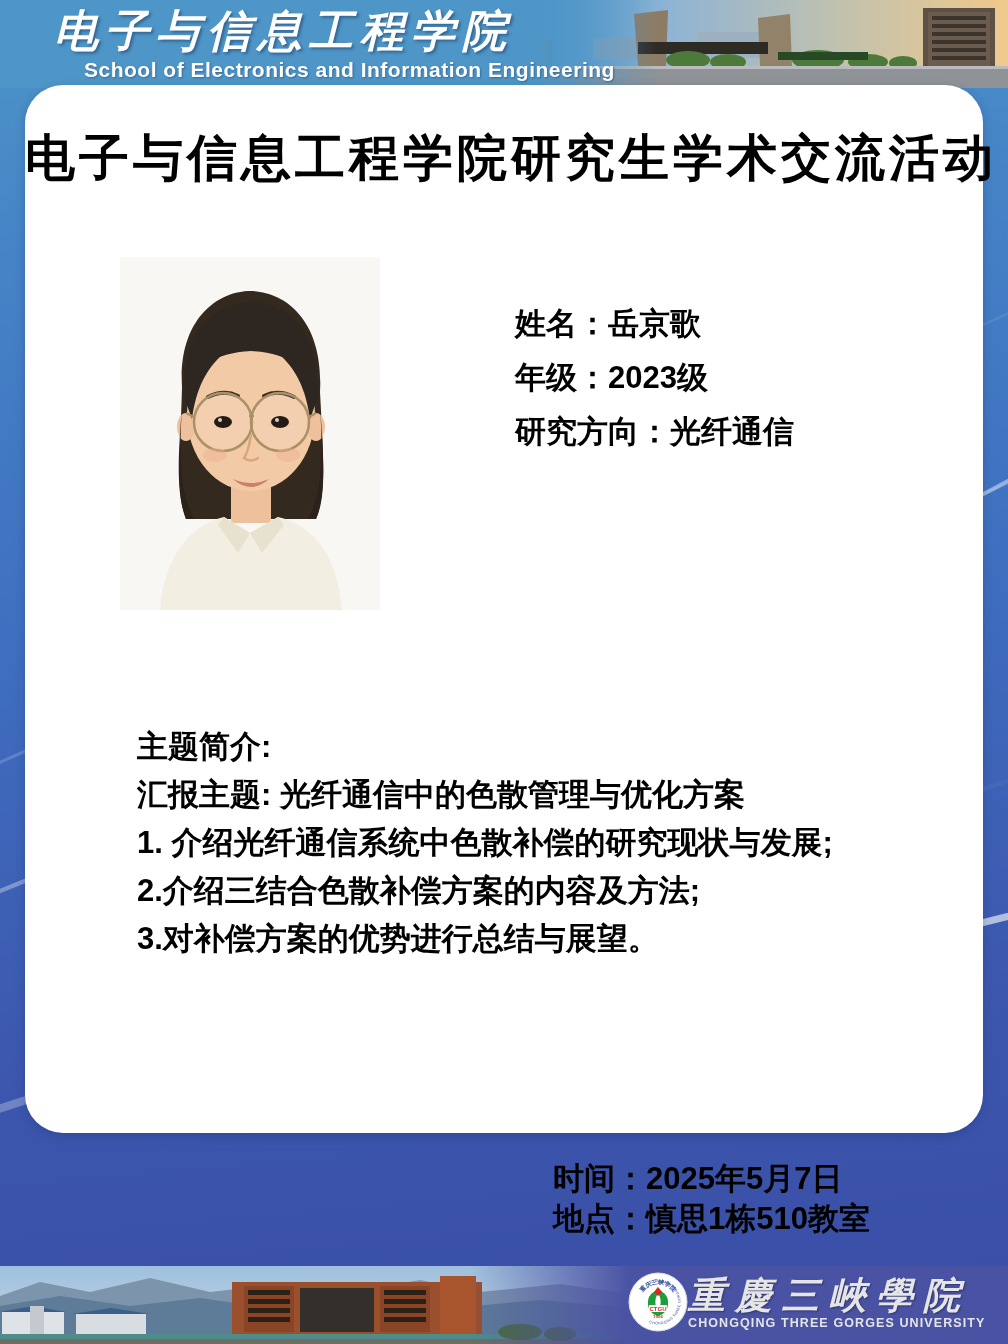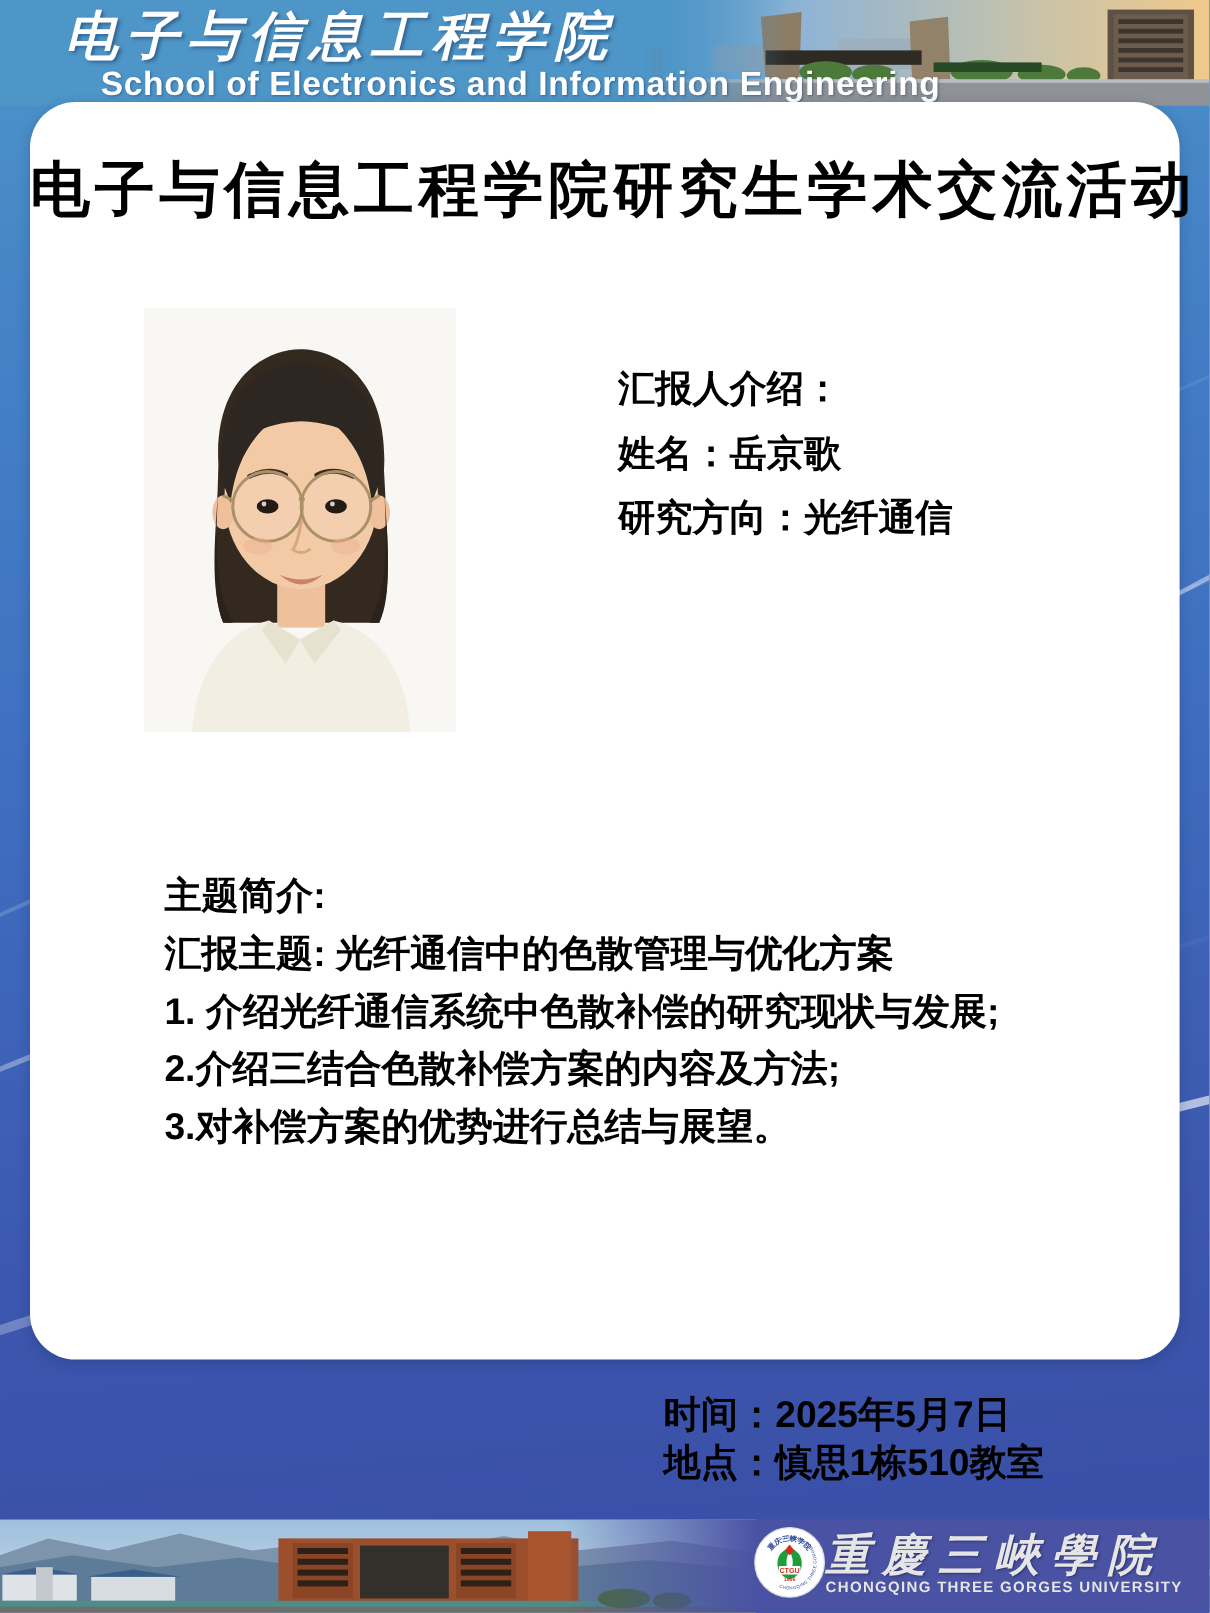--- a/index.html
+++ b/index.html
@@ -38,21 +38,21 @@
   .header-photo { position: absolute; right: 0; top: 0; width: 470px; height: 88px; }
   .logo-block { position: absolute; left: 54px; top: 6px; color: #ffffff; }
   .logo-cn {
     font-family: "DejaVu Serif", serif;
     font-size: 44px; font-weight: bold; font-style: italic;
     letter-spacing: 7px; line-height: 50px;
     text-shadow: 2px 2px 3px rgba(30,60,100,.55);
     white-space: nowrap;
   }
   .logo-en {
-    font-size: 28px; font-weight: bold; letter-spacing: .5px;
+    font-size: 21px; font-weight: bold; letter-spacing: .5px;
     margin: 2px 0 0 30px; line-height: 24px;
     text-shadow: 1px 1px 2px rgba(30,60,100,.5);
     white-space: nowrap;
   }
 
   
   .card {
     position: absolute; left: 25px; top: 85px; width: 958px; height: 1048px;
     background: #ffffff; border-radius: 38px;
     box-shadow: 0 3px 10px rgba(20,40,90,.25);
@@ -225,22 +225,22 @@
 
         <ellipse cx="95" cy="198" rx="12" ry="7" fill="#eeb090" opacity=".45"></ellipse>
         <ellipse cx="168" cy="198" rx="12" ry="7" fill="#eeb090" opacity=".45"></ellipse>
 
         <path d="M62,150 C58,210 62,240 74,262 L66,262 C56,236 58,200 62,150 Z" fill="#2a221b"></path>
         <path d="M200,150 C204,210 200,240 188,262 L196,262 C206,236 204,200 200,150 Z" fill="#2a221b"></path>
       </svg>
     </div>
 
     <section class="presenter">
-      <div>汇报人介绍：</div>
       <div><span>姓名：</span><span>岳京歌</span></div>
+      <div><span>年级：</span><span>2023级</span></div>
       <div><span>研究方向：</span><span>光纤通信</span></div>
     </section>
 
     <section class="topic">
       <div>主题简介:</div>
       <div><span>汇报主题:</span><span> </span><span>光纤通信中的色散管理与优化方案</span></div>
       <div>1. 介绍光纤通信系统中色散补偿的研究现状与发展;</div>
       <div>2.介绍三结合色散补偿方案的内容及方法;</div>
       <div>3.对补偿方案的优势进行总结与展望。</div>
     </section>

